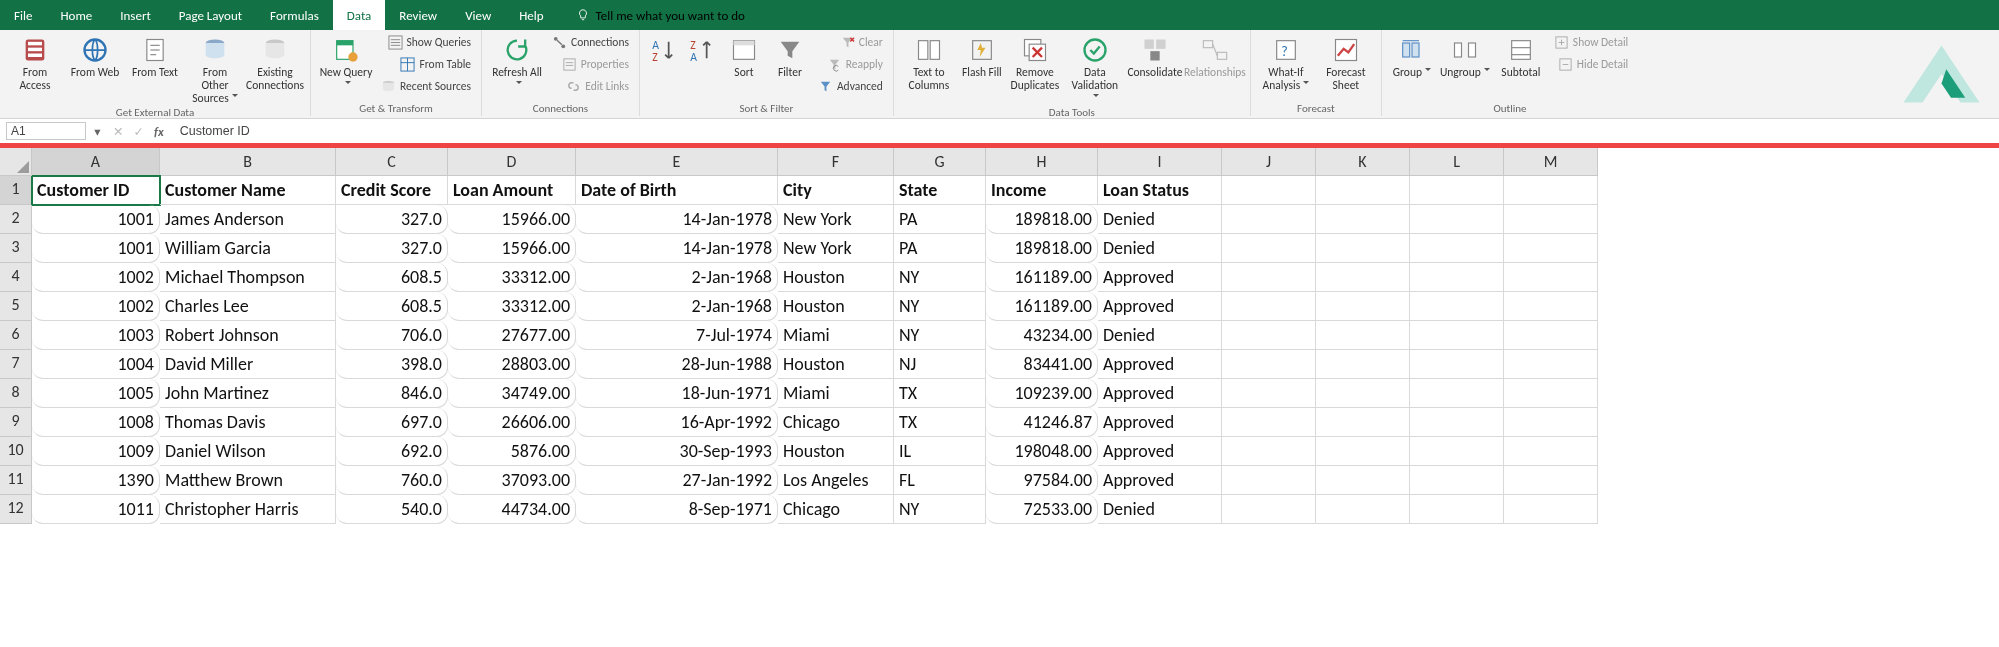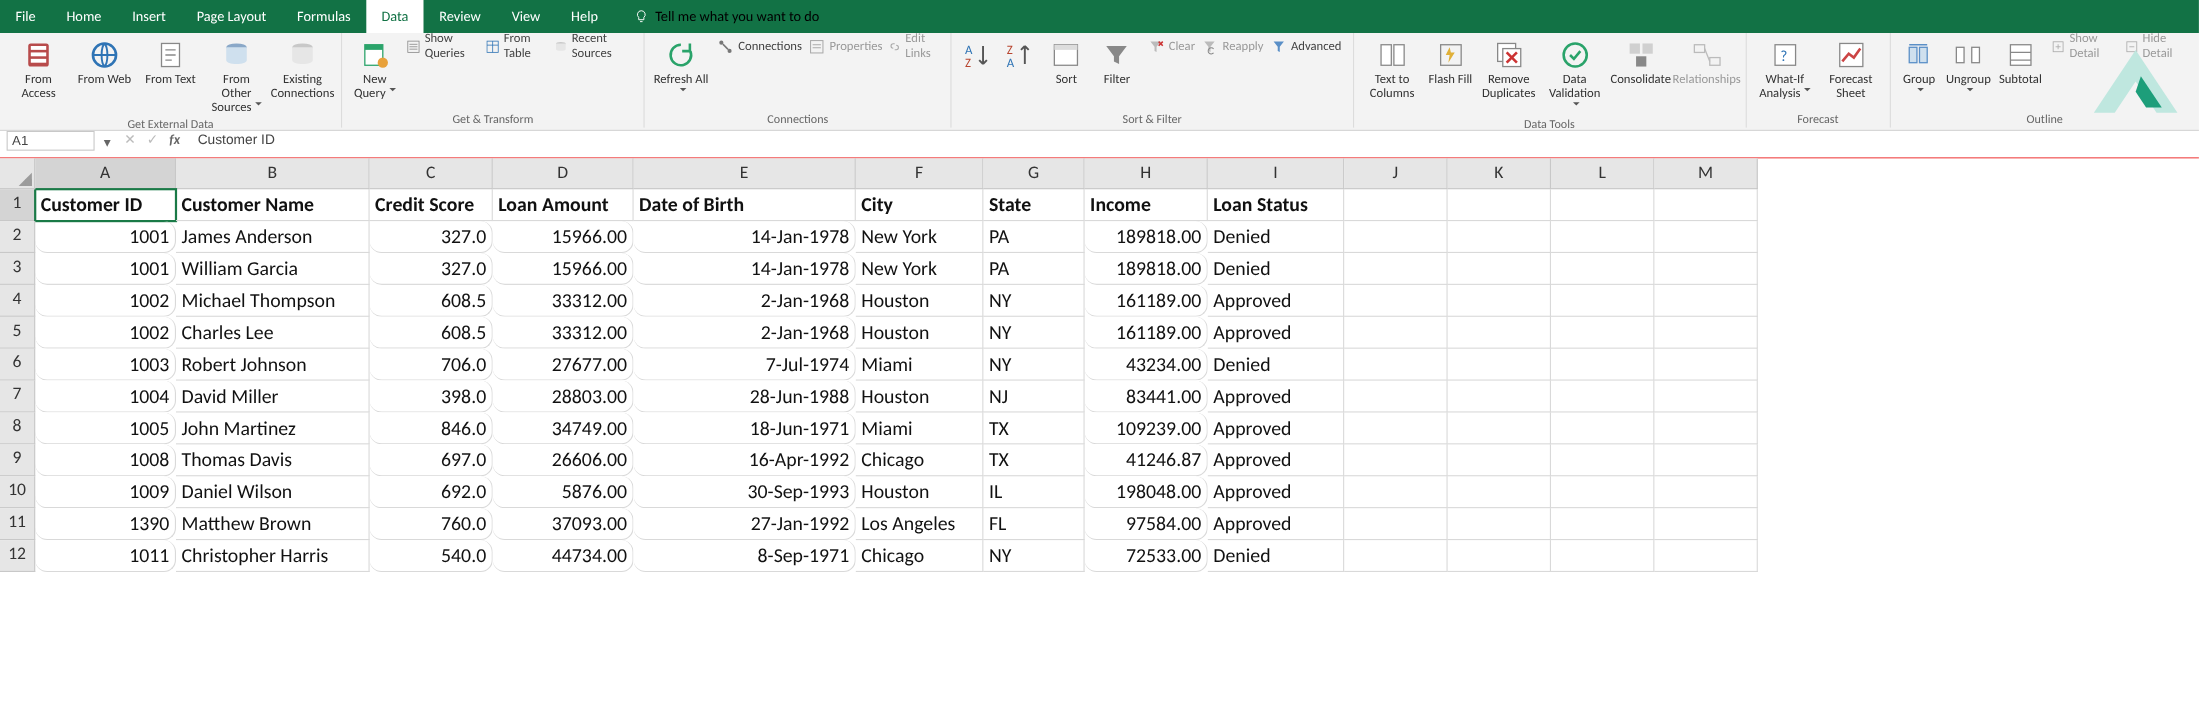--- a/index.html
+++ b/index.html
@@ -86,36 +86,36 @@
   .big-btn.disabled, .small-row.disabled { color:#9a9a9a; cursor:default;}
   .big-btn svg { width:28px; height:28px; }
   .big-btn .drop::after{
     content:"";
     display:inline-block;
     border:3px solid transparent;
     border-top-color:#555;
     margin-left:3px;
     vertical-align:2px;
   }
-  .stack { display:flex; flex-direction:row; gap:2px;align-items:flex-end; }
+  .stack { display:flex; flex-direction:column; gap:2px;align-items:flex-end; }
   .small-row {
     display:flex; align-items:center; gap:4px;
     font-size:11.5px; color:#444; cursor:pointer;
     height:20px; padding:0 2px;
   }
   .small-row svg{width:15px;height:15px;}
   .logo-slot{
     position:absolute; right:10px; top:4px;
   }
   .logo-slot svg{width:95px;height:80px;}
 
   
   .formula-bar{
-    display:flex; align-items:flex-start;
-    border-bottom:1px solid #ef4444;
+    display:flex; align-items:center;
+    border-bottom:5px solid #ef4444;
     height:24px;
     font-size:12.5px;
     color:#444;
     background:#fff;
   }
   .name-box{
     width:70px; border:1px solid #c8c8c8; margin:0 4px 0 6px;
     padding:1px 4px; font-size:12px; color:#444; background:#fff;
   }
   .name-box-drop{

